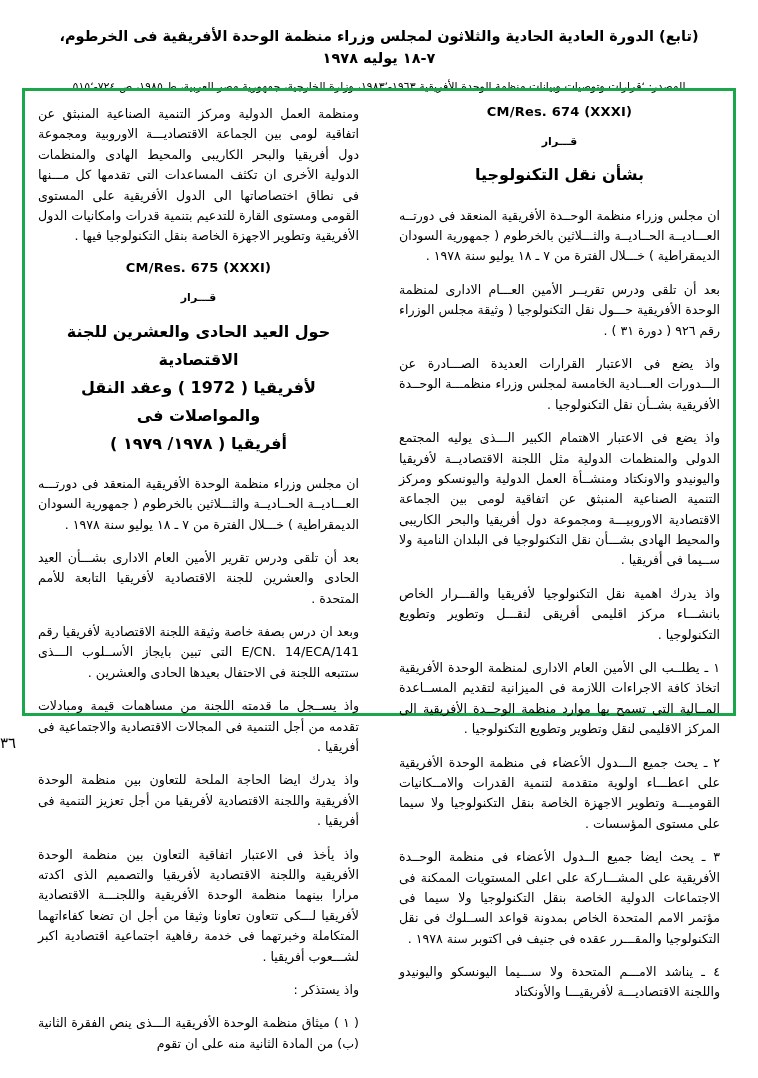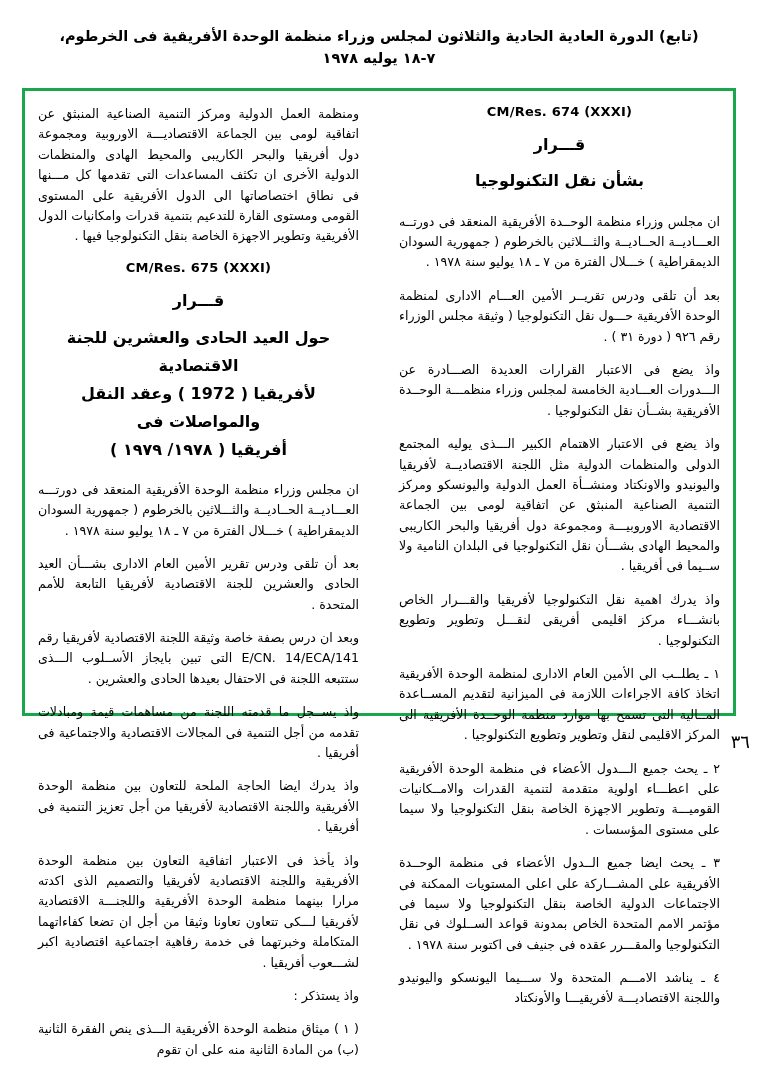--- a/index.html
+++ b/index.html
@@ -80,54 +80,55 @@
   .res-id {
     font-size: 13px;
     font-weight: bold;
     direction: ltr;
     text-align: center;
     margin: 0 0 16px 0;
     letter-spacing: 0.2px;
   }
   .centered-heading {
     text-align: center;
-    font-size: 16px;
+    font-size: 11px;
     font-weight: bold;
     margin: 0 0 14px 0;
     letter-spacing: 2px;
   }
   .sub-heading {
     text-align: center;
     font-size: 16px;
     font-weight: bold;
     margin: 0 0 18px 0;
     line-height: 1.6;
   }
   .sub-heading.multiline {
     line-height: 1.75;
     margin-bottom: 16px;
   }
   .page-number {
     position: absolute;
     bottom: 16px;
     left: 0;
     right: 8px;
-    text-align: right;
-    font-size: 18px;
+    text-align: left;
+    font-size: 15px;
     direction: rtl;
   }
   .spacer-md { height: 14px; }
 </style>
 </head>
 <body>
 
 <div class="page">
 
   <div class="header-block">
     <div class="header-title">(تابع) الدورة العادية الحادية والثلاثون لمجلس وزراء منظمة الوحدة الأفريقية فى الخرطوم، ٧-١٨ يوليه ١٩٧٨</div>
+    <div class="header-source">المصدر: ʻقرارات وتوصيات وبيانات منظمة الوحدة الأفريقية ١٩٦٣-١٩٨٣ʼ، وزارة الخارجية، جمهورية مصر العربية، ط ١٩٨٥، ص ٧٢٤-٥١٥ʻ</div>
   </div>
 
   <div class="frame"></div>
 
   <div class="columns">
 
     <div class="col">
       <div class="res-id">CM/Res. 674 (XXXI)</div>
       <div class="centered-heading">قـــرار</div>
       <div class="sub-heading">بشأن نقل التكنولوجيا</div>

